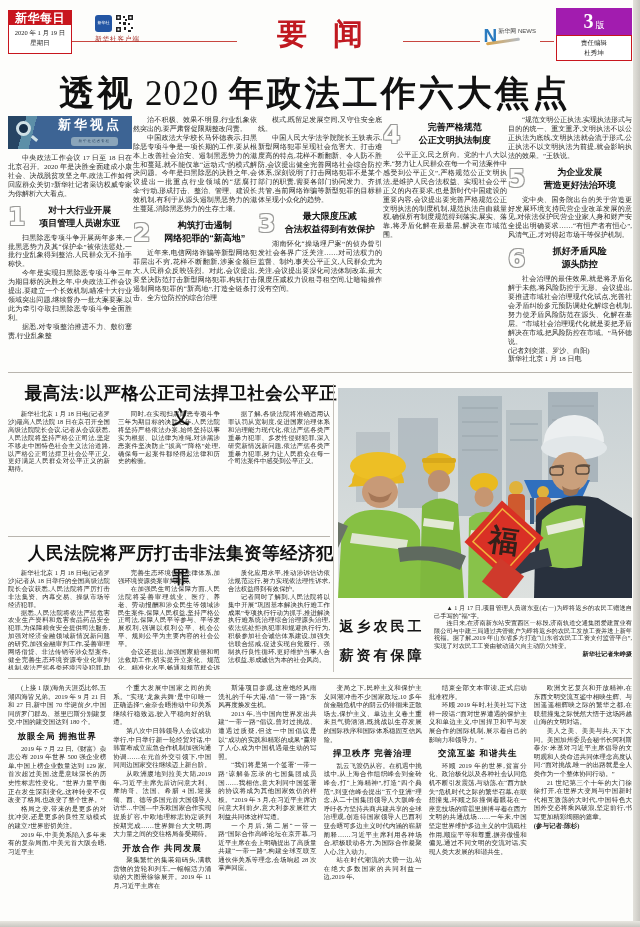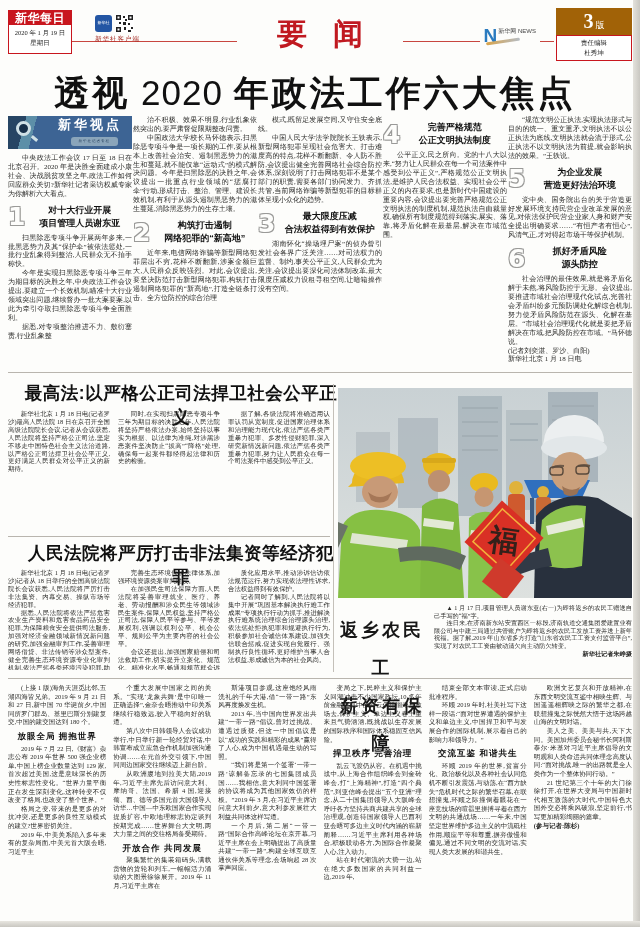--- a/index.html
+++ b/index.html
@@ -19,28 +19,28 @@
   .qr { width:19px; height:19px; }
   .app-label { font-size:6.5px; color:#a52a22; margin-top:2px; letter-spacing:1px; white-space:nowrap; }
   .section-title { position:absolute; left:0; right:0; top:14px; text-align:center; }
   .section-title span { display:inline-block; background:#fdfdfb; padding:0 14px; color:#c01920; font-size:30px; font-weight:bold; letter-spacing:26px; text-indent:26px; font-family:"Liberation Sans",sans-serif; }
   .header-rule { position:absolute; left:72px; right:86px; top:41px; border-top:1.5px solid #c8463f; }
   .news-logo { position:absolute; right:100px; top:26px; background:#fdfdfb; padding:0 4px; display:flex; align-items:flex-start; gap:1px; }
   .news-logo .n { color:#2b7bbf; font-size:19px; font-weight:900; line-height:1; font-family:"Liberation Sans",sans-serif; }
   .news-logo .sub { font-size:6px; color:#444; line-height:1.1; padding-top:2px; font-family:"Liberation Sans",sans-serif; }
   .news-logo .swoosh { position:absolute; bottom:2px; left:6px; width:34px; height:3px; background:linear-gradient(100deg,#d9a44a,#b5bcc4); border-radius:2px; transform:rotate(-8deg); }
   .page-badge { position:absolute; right:8px; top:8px; width:76px; }
-  .badge-red { background:#a16207; color:#fff; text-align:center; height:27px; line-height:27px; }
+  .badge-red { background:#a21caf; color:#fff; text-align:center; height:27px; line-height:27px; }
   .badge-red .num { font-size:20px; font-weight:bold; font-family:"Liberation Serif",serif; }
   .badge-red .unit { font-size:9px; margin-left:2px; }
   .badge-editor { border:1px solid #c8161e; background:#fff; font-size:6.5px; text-align:center; line-height:1.55; padding:2px 0; color:#222; }
 
   
   .headline1 { position:absolute; left:0; right:10px; top:70px; text-align:center; font-family:"Liberation Sans","DejaVu Sans",sans-serif; font-weight:900; font-size:35px; letter-spacing:3px; color:#111; }
-  .headline1 .year { font-family:Liberation Sans, sans-serif; font-weight:normal; letter-spacing:1px; }
+  .headline1 .year { font-family:Liberation Serif, serif; font-weight:normal; letter-spacing:1px; }
 
   
   .art1 { position:absolute; left:8px; top:116px; width:624px; height:252px; display:flex; gap:1px; }
   .art1 .col { flex:1; height:252px; overflow:hidden; font-size:7px; line-height:8.9px; text-align:justify; color:#2a2a28; }
   .art1 p, .art2 p, .art3 p, .artb p, .caption-text p { text-indent:2em; text-align:justify; }
   .banner { width:100%; height:33px; background:linear-gradient(105deg,#274564 0 14%,#5d8fa8 14% 22%,#3d6494 22%); position:relative; margin-bottom:5px; overflow:hidden; }
   .banner .lens { position:absolute; left:8px; top:5px; width:15px; height:15px; border:3px solid #cfe0e6; border-radius:50%; background:#17304a; }
   .banner .lens:after { content:""; position:absolute; left:12px; top:13px; width:7px; height:3px; background:#cfe0e6; transform:rotate(40deg); }
   .banner .bt { position:absolute; right:10px; top:5px; color:#fff; font-size:13px; font-weight:bold; letter-spacing:3px; font-family:"Liberation Sans",sans-serif; }
   .banner .bs { position:absolute; right:14px; bottom:3px; background:#8aa5ba; color:#27415e; font-size:3.5px; padding:0 8px; border-radius:3px; letter-spacing:1px; }
@@ -57,21 +57,21 @@
   .art3-head { top:541px; }
   .art2 { position:absolute; left:8px; top:410px; width:322px; height:122px; display:flex; gap:8px; }
   .art3 { position:absolute; left:8px; top:569px; width:322px; height:101px; display:flex; gap:8px; }
   .art2 .col,.art3 .col { flex:1; overflow:hidden; font-size:6.4px; line-height:7.9px; color:#2a2a28; }
   .vrule { position:absolute; left:333px; top:384px; height:288px; border-left:1px solid #c4c0b9; }
 
   
   .photo { position:absolute; left:338px; top:388px; width:294px; height:210px; background:#b9c2c6; }
   .photo svg { display:block; }
   .caption { position:absolute; left:338px; top:604px; width:294px; height:68px; display:flex; gap:8px; }
-  .caption-title { width:88px; text-align:center; font-size:18px; font-weight:bold; letter-spacing:3px; line-height:2.1; padding-top:8px; color:#161616; }
+  .caption-title { width:88px; text-align:center; font-size:14px; font-weight:bold; letter-spacing:3px; line-height:2.1; padding-top:8px; color:#161616; }
   .caption-text { flex:1; font-size:6.2px; line-height:7.6px; color:#2a2a28; }
   .caption-text .credit { text-align:right; font-weight:bold; }
 
   
   .artb { position:absolute; left:8px; top:684px; width:624px; height:234px; display:flex; gap:7px; }
   .artb .col { flex:1; overflow:hidden; font-size:6.5px; line-height:8.6px; color:#2a2a28; }
   .subhead { text-align:center; font-family:"Liberation Sans",sans-serif; font-weight:bold; font-size:8.5px; letter-spacing:1px; margin:5px 0 4px; color:#111; }
   .endline { text-align:right; font-weight:bold; text-indent:0 !important; }
 </style>
 </head>

